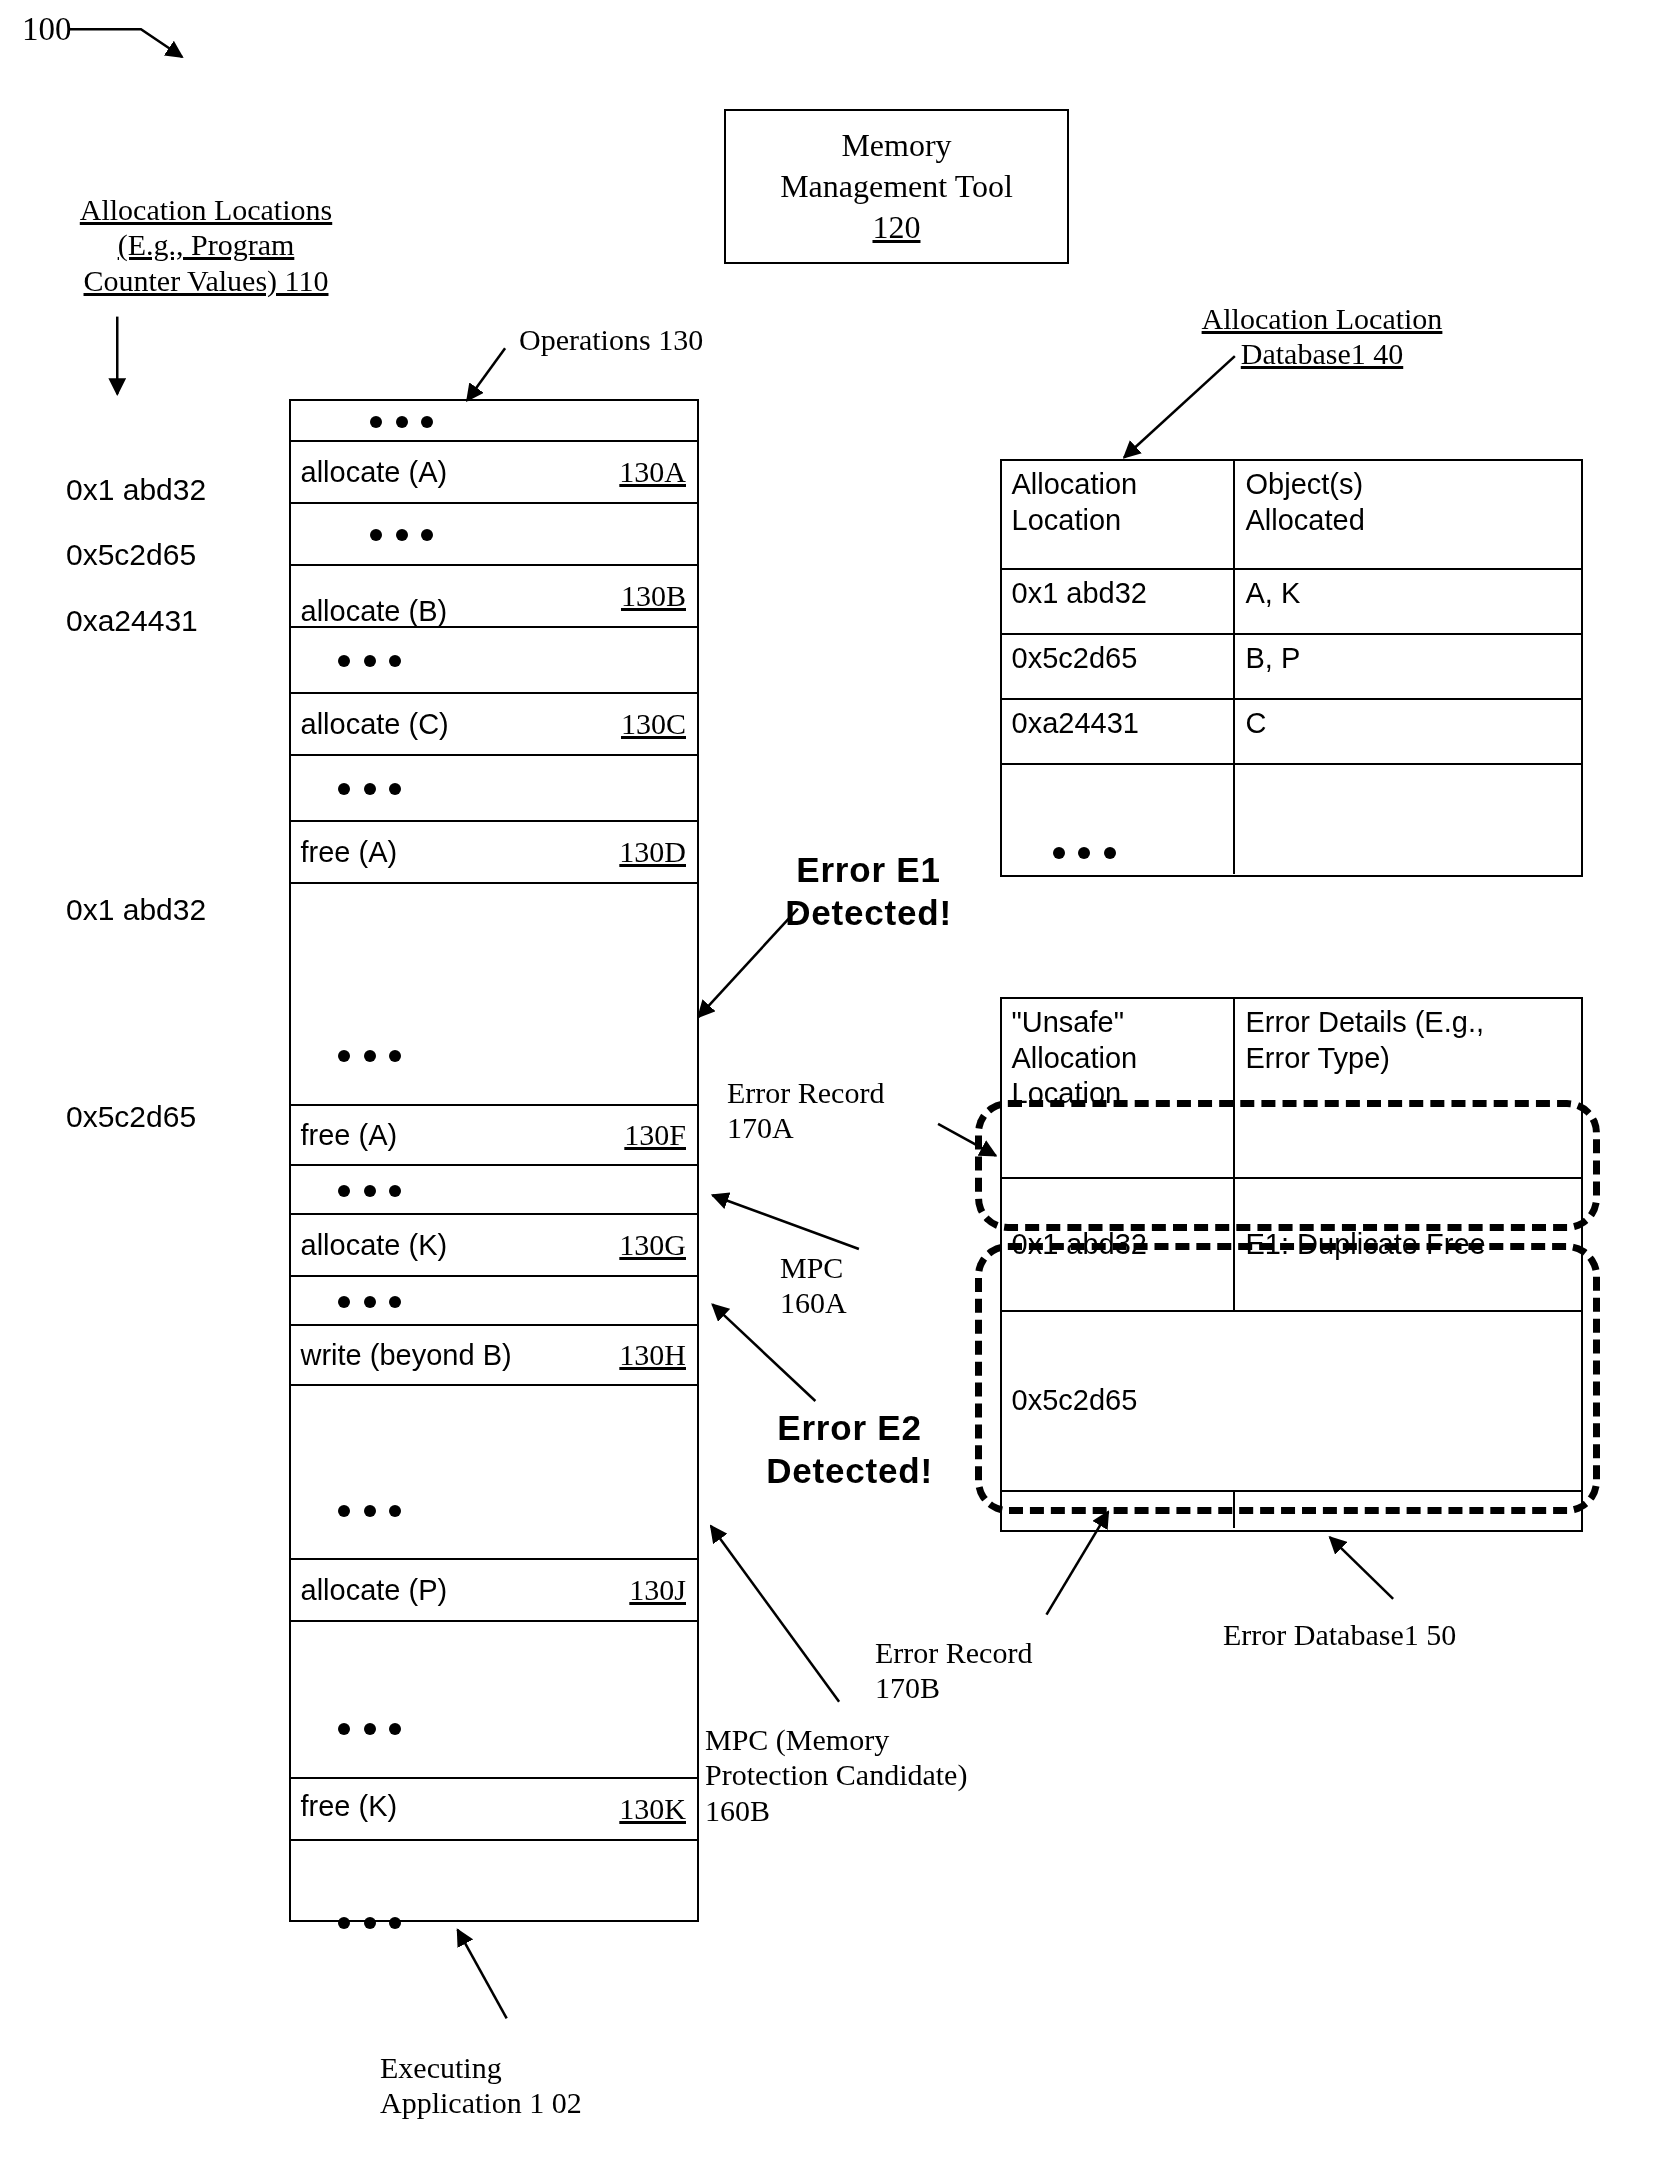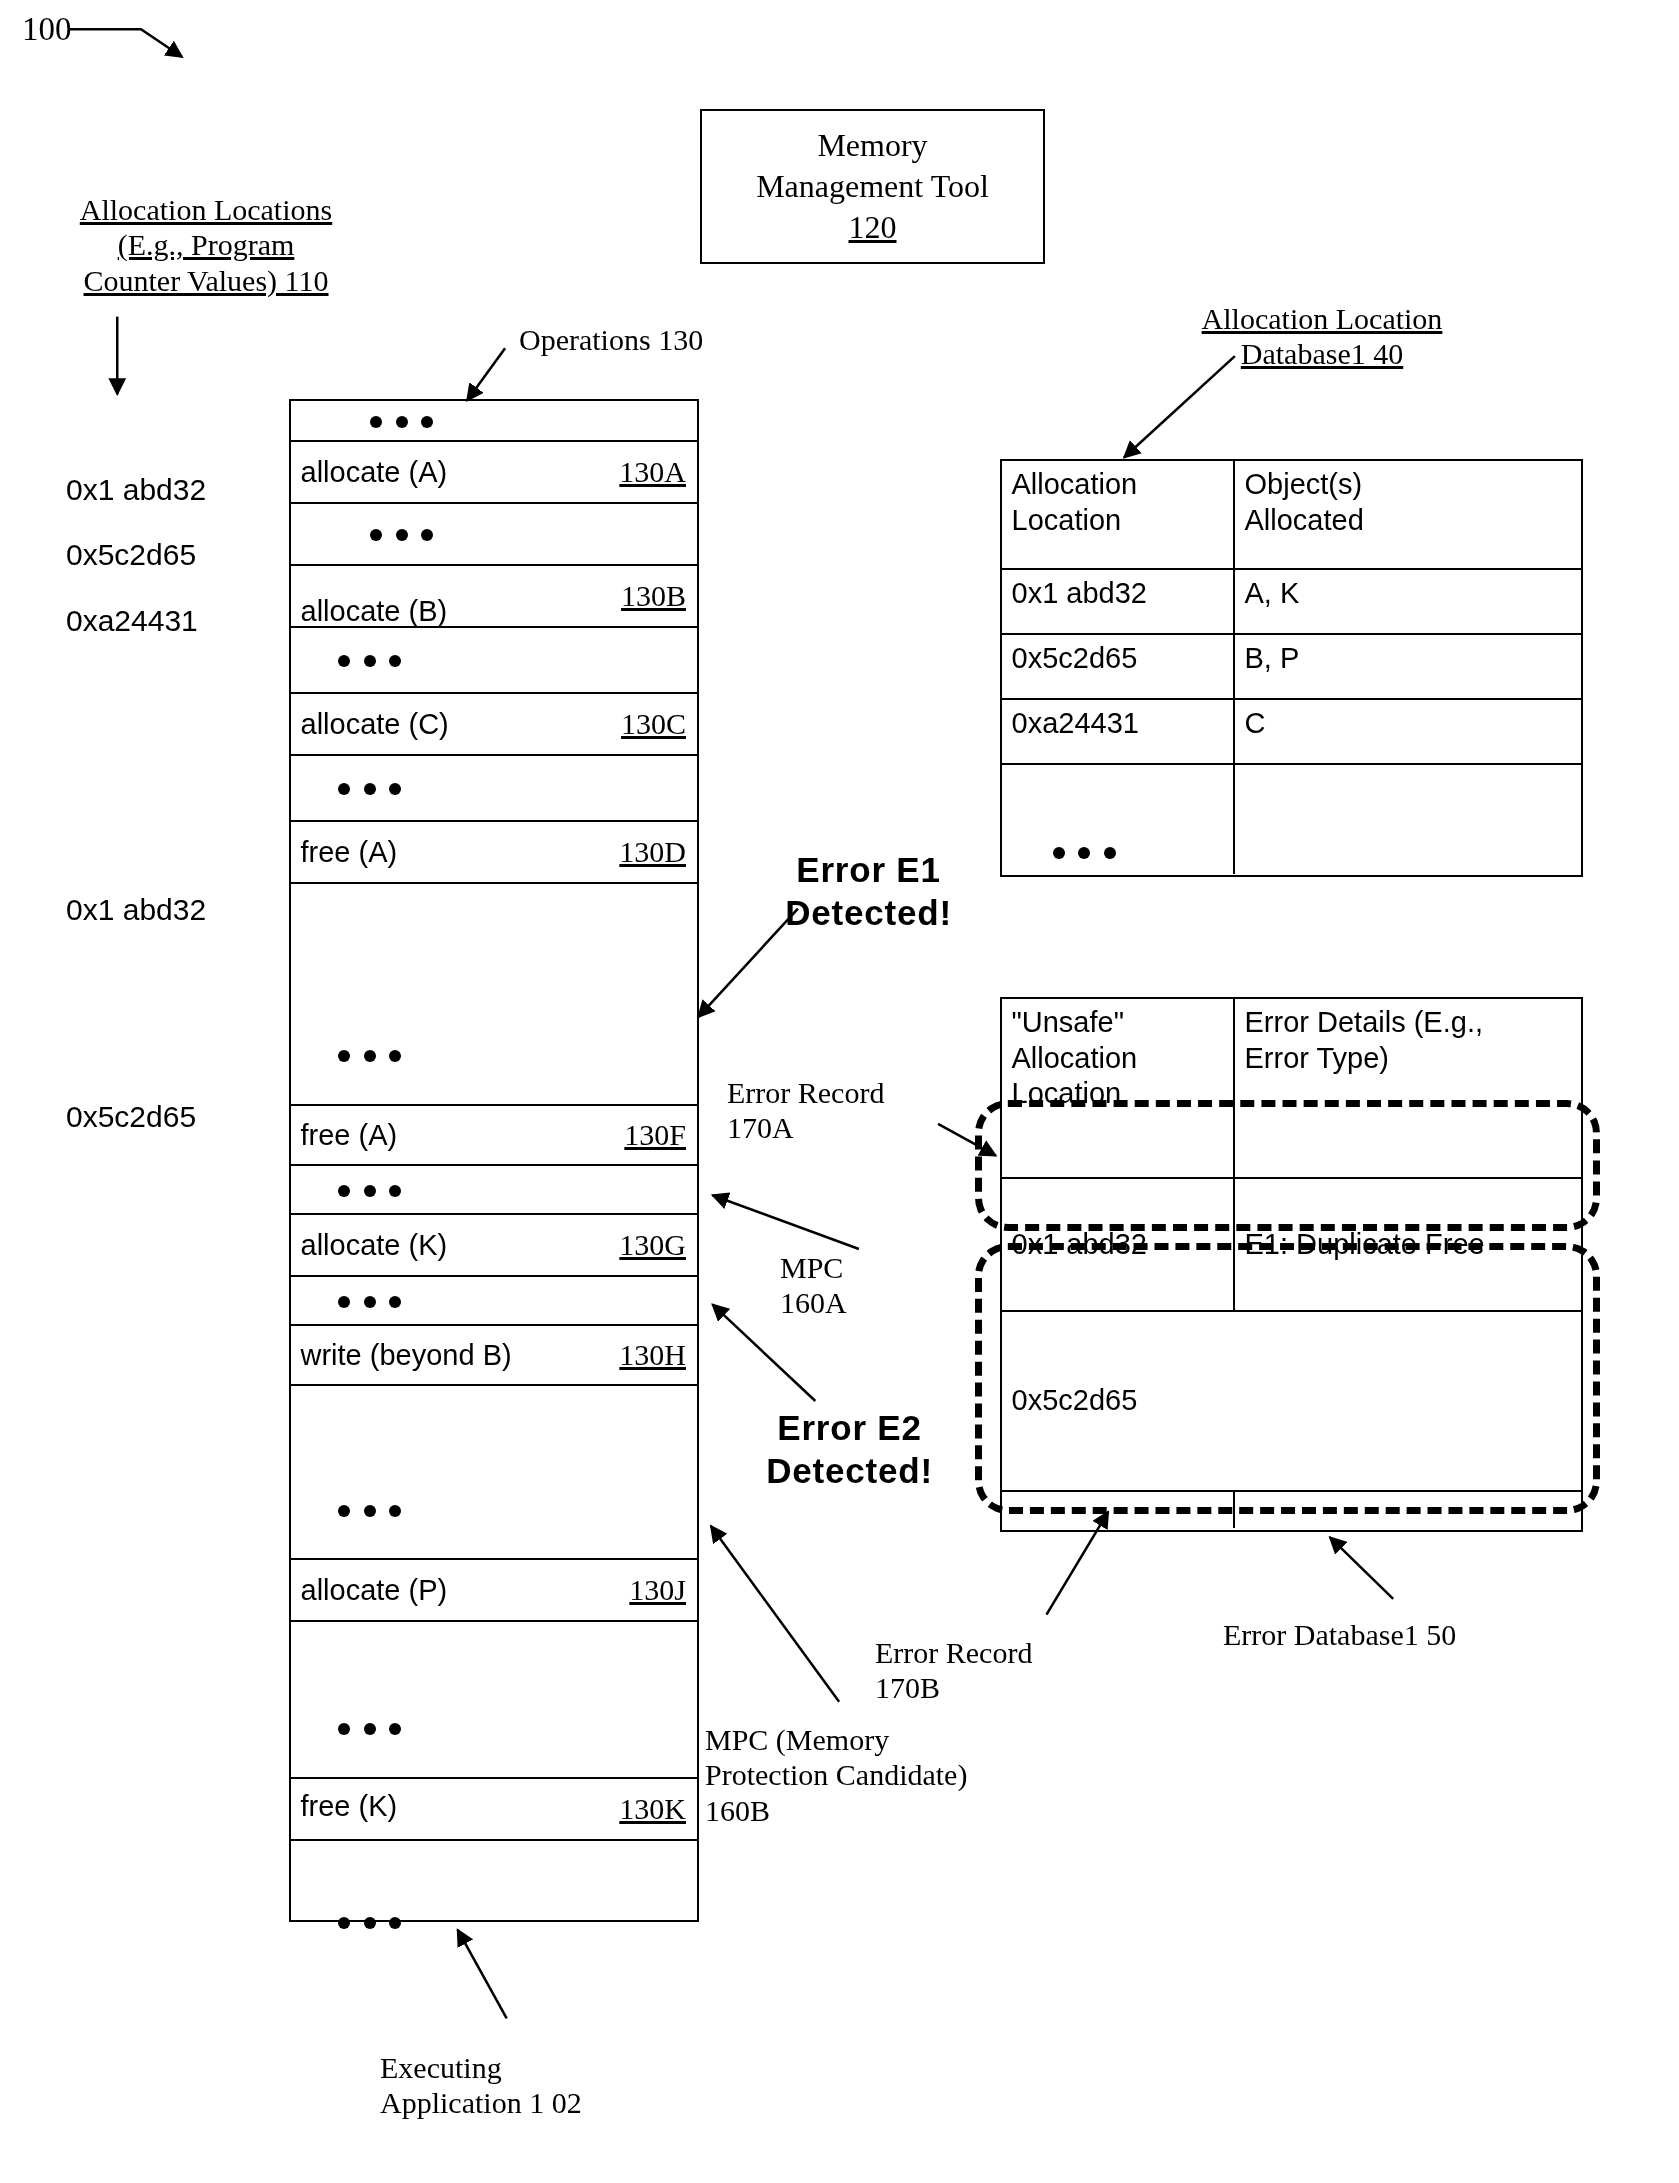--- a/index.html
+++ b/index.html
@@ -32,20 +32,21 @@
 
   
   .lead { font-size: 30px; text-align: center; text-decoration: underline; }
 
   
   .box {
     position: absolute;
     border: 2.4px solid #000;
     background: #fff;
     box-sizing: border-box;
+    margin-left: 24px;
   }
 
   
   #mmt-box {
     left: 700px; top: 109px; width: 345px; height: 155px;
     display: flex; align-items: center; justify-content: center;
   }
   #mmt-box .inner { text-align: center; font-size: 32px; line-height: 1.28; }
   .uline { text-decoration: underline; }
 
@@ -106,20 +107,21 @@
     position: absolute;
     border: 2.4px solid #000;
     box-sizing: border-box;
     background: #fff;
     border-collapse: collapse;
   }
   .dtable .trow {
     display: flex;
     border-bottom: 2.4px solid #000;
     box-sizing: border-box;
+    justify-content: space-between;
   }
   .dtable .trow:last-child { border-bottom: none; }
   .dtable .tcell {
     box-sizing: border-box;
     padding: 6.3px 8px 0 9.5px;
     font-family: "Liberation Sans", sans-serif;
     font-size: 29px;
     line-height: 1.22;
     white-space: pre-line;
     border-right: 2.4px solid #000;

